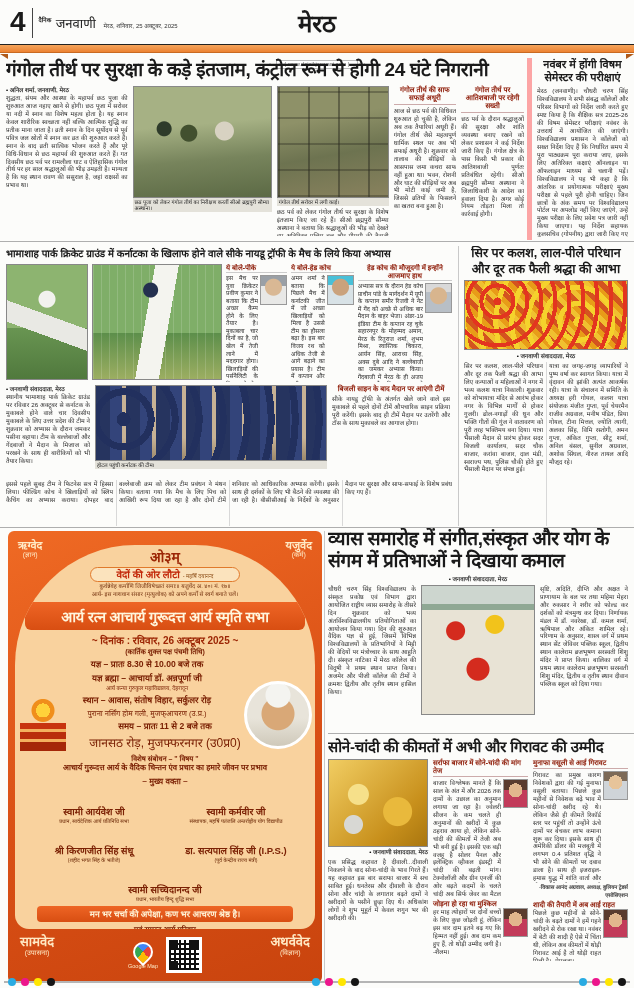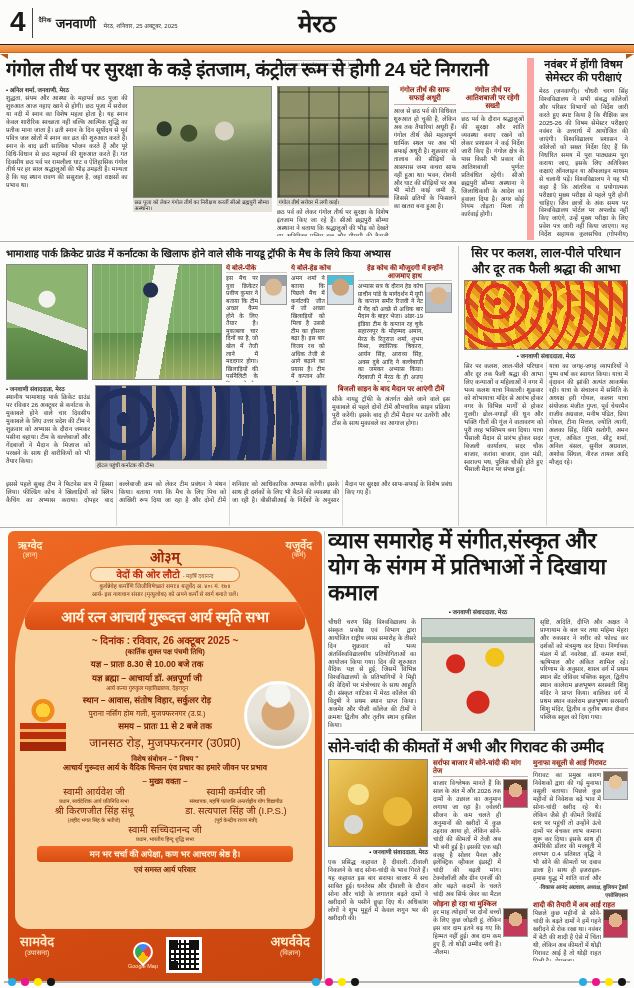--- a/index.html
+++ b/index.html
@@ -7,21 +7,21 @@
   body { font-family:"Liberation Sans","DejaVu Sans",sans-serif; }
   .page { position:relative; width:634px; height:988px; margin:0 auto; background:#fcfcfa; overflow:hidden; color:#1a1a1a; }
 
   
   .masthead { position:absolute; top:6px; left:0; width:100%; height:38px; }
   .mh-left { position:absolute; left:10px; top:2px; display:flex; align-items:flex-start; gap:6px; }
   .pageno { font-size:28px; font-weight:800; line-height:1; }
   .mh-sep { width:1px; height:30px; background:#444; }
   .brand-wrap { padding-top:6px; }
   .brand-prefix { font-size:6px; font-weight:700; display:inline-block; vertical-align:top; margin-top:2px; }
-  .brand { font-size:13px; font-weight:700; display:inline-block; }
+  .brand { font-size:13px; font-weight:400; display:inline-block; }
   .dateline { font-size:6px; color:#333; display:inline-block; margin-left:3px; }
   .city { position:absolute; left:0; right:0; top:0; text-align:center; font-size:24px; font-weight:800; }
   .ribbon { position:absolute; top:44px; left:0; width:100%; height:9px; background:linear-gradient(#f5a55c,#ec8232); border-top:1px solid #222; border-bottom:1px solid #c96a22; }
   .ribbon::before,.ribbon::after{ content:""; position:absolute; top:9px; width:0; height:0; border-style:solid; }
   .ribbon::before{ left:0; border-width:5px 0 0 8px; border-color:#b05a1a transparent transparent transparent; }
   .ribbon::after{ right:0; border-width:5px 8px 0 0; border-color:#b05a1a transparent transparent transparent; }
   .website { position:absolute; top:52px; left:0; right:0; text-align:center; }
   .website span { display:inline-block; background:#fff; border:1px solid #bbb; font-size:5.5px; color:#555; padding:0 8px; line-height:7px; }
 
   
@@ -50,21 +50,21 @@
       radial-gradient(circle at 66% 40%, #d8d2c2 0 9px, transparent 10px),
       linear-gradient(175deg,#a6b184 0 35%, #77845c 65%, #5c6a45); }
   .ph-pond { height:112px; background:
       repeating-linear-gradient(90deg, rgba(40,40,30,.45) 0 2px, transparent 2px 30px),
       repeating-linear-gradient(0deg, rgba(40,40,30,.35) 0 2px, transparent 2px 26px),
       linear-gradient(170deg,#8e9168 0 30%, #6d7350 60%, #89825e); }
   .g-box { width:64px; }
   .g-box .subbox-title { font-size:7px; border-bottom:1px solid #caa; padding-bottom:2px; margin-bottom:2px; }
 
   
-  .story-semester { position:absolute; left:527px; top:58px; width:101px; height:182px; border-left:7px solid #fca5a5; padding-left:5px; overflow:hidden; }
+  .story-semester { position:absolute; left:527px; top:58px; width:101px; height:182px; border-left:5px solid #fca5a5; padding-left:5px; overflow:hidden; }
   .sem-head { font-size:11px; font-weight:800; line-height:1.2; text-align:center; margin-bottom:3px; }
 
   
   .story-cricket { position:absolute; left:6px; top:244px; width:446px; height:282px; overflow:hidden; }
   .cricket-head { font-size:21px; font-weight:800; white-space:nowrap; overflow:hidden; letter-spacing:-.3px; }
   .cricket-sub { font-size:10px; font-weight:700; margin-top:2px; white-space:nowrap; overflow:hidden; }
   .cr-row1 { display:flex; gap:4px; margin-top:4px; height:118px; }
   .ph-bowler { width:84px; height:116px; background:
       radial-gradient(circle at 50% 30%, #f2f2ee 0 8px, transparent 9px),
       linear-gradient(20deg, transparent 40%, #e9e9e4 40% 55%, transparent 55%),
@@ -128,21 +128,21 @@
   .ad-fire { position:absolute; left:12px; top:168px; width:46px; height:52px; z-index:4; background:
       radial-gradient(circle at 50% 22%, #ffd23a 0 7px, #f08e1b 7px 11px, transparent 12px),
       linear-gradient(transparent 0 24px, #c8330f 24px 30px, #f3b05f 30px 33px, #b92d0c 33px 40px, #f3b05f 40px 43px, #a52708 43px); }
   .ad-program { text-align:center; font-size:15px; font-weight:800; color:#d42708; margin-top:3px; }
   .ad-topic-label { text-align:center; font-size:7px; font-weight:700; margin-top:3px; }
   .ad-topic { text-align:center; font-size:7.8px; font-weight:800; line-height:1.3; }
   .ad-speakers-label { text-align:center; font-size:8px; font-weight:800; margin-top:2px; }
   .ad-speaker-grid { display:flex; flex-wrap:wrap; margin-top:1px; }
   .ad-speaker { width:50%; text-align:center; margin-bottom:2px; }
   .ad-speaker.full { width:100%; }
-  .ad-speaker b { font-size:9.5px; font-weight:400; display:block; line-height:1.15; }
+  .ad-speaker b { font-size:9.5px; font-weight:700; display:block; line-height:1.15;margin-top:20px; }
   .ad-speaker small { font-size:5.2px; color:#6e2a08; display:block; line-height:1.2; }
   .ad-motto { margin:2px 14px; background:linear-gradient(#ee6525,#d84e12); color:#fff3d6; border-radius:4px; text-align:center; font-size:8.6px; font-weight:800; padding:2px; }
   .ad-contacts { display:flex; justify-content:space-around; align-items:flex-start; margin-top:2px; }
   .ad-contact b { font-size:9.5px; display:block; text-align:center; }
   .ad-contact span { font-size:8px; display:block; text-align:center; color:#5f2406; }
   .ad-wish { font-size:7px; font-weight:700; padding-top:3px; }
   .ad-family { text-align:center; font-size:7.5px; font-weight:700; }
   .ad-bottom-center { position:absolute; left:0; right:0; bottom:4px; height:48px; display:flex; justify-content:center; align-items:center; gap:8px; z-index:3; }
   .gmap { text-align:center; }
   .gmap-pin { width:20px; height:20px; margin:0 auto; border-radius:50% 50% 50% 0; transform:rotate(-45deg); background:conic-gradient(#4285f4 0 25%, #ea4335 25% 50%, #fbbc04 50% 75%, #34a853 75%); border:2px solid #fff; }
@@ -150,21 +150,21 @@
   .qr { width:36px; height:36px; background:#fff; padding:3px; }
   .qr-in { width:100%; height:100%; background:
       linear-gradient(#111 0 0) 0 0/9px 9px no-repeat,
       linear-gradient(#111 0 0) 100% 0/9px 9px no-repeat,
       linear-gradient(#111 0 0) 0 100%/9px 9px no-repeat,
       repeating-linear-gradient(90deg,#111 0 2px,transparent 2px 5px),
       repeating-linear-gradient(0deg,#111 0 2px,#fff 2px 5px); }
 
   
   .story-vyas { position:absolute; left:328px; top:528px; width:300px; height:203px; overflow:hidden; }
-  .vyas-head { font-size:22px; font-weight:800; line-height:1.18; letter-spacing:-.3px; }
+  .vyas-head { font-size:19px; font-weight:800; line-height:1.18; letter-spacing:-.3px; }
   .vyas-by { text-align:center; margin:2px 0; }
   .vyas-row { display:flex; gap:5px; height:132px; }
   .vyas-col { width:88px; }
   .ph-dancers { width:114px; height:130px; border:1px solid #888; background:
       radial-gradient(circle at 30% 35%, #d42b1e 0 9px, transparent 10px),
       radial-gradient(circle at 65% 30%, #f2c31b 0 9px, transparent 10px),
       radial-gradient(circle at 50% 65%, #d42b1e 0 11px, transparent 12px),
       linear-gradient(#cdd6cf 0 18px, #8fa894 18px 24px, #e8e3d5 24px); }
 
   
@@ -326,21 +326,21 @@
       <div class="ad-title">आर्य रत्न आचार्य गुरूदत्त आर्य स्मृति सभा</div>
       <div class="ad-date">~ दिनांक : रविवार, 26 अक्टूबर 2025 ~</div>
       <div class="ad-tithi">(कार्तिक शुक्ल पक्ष पंचमी तिथि)</div>
       <div class="ad-yajna-zone">
         <div class="ad-line">यज्ञ – प्रातः 8.30 से 10.00 बजे तक</div>
         <div class="ad-line">
           <span>यज्ञ ब्रह्मा – आचार्या डॉ. अन्नपूर्णा जी</span>
           <small>आर्य कन्या गुरुकुल महाविद्यालय, देहरादून</small>
         </div>
         <div class="ad-line">स्थान – आवास, संतोष विहार, सर्कुलर रोड़</div>
-        <div class="ad-line" style="font-weight:400; font-size:7.5px;">पुराना नर्सिंग होम गली, मुजफ्फरनगर (उ.प्र.)</div>
+        <div class="ad-line" style="font-weight:400; font-size:7.5px;">पुराना नर्सिंग होम गली, मुजफ्आचरण (उ.प्र.)</div>
       </div>
       <div class="ad-line">समय – प्रातः 11 से 2 बजे तक</div>
       <div class="ad-line" style="font-weight:400; font-size:12px;">जानसठ रोड़, मुजफ्फरनगर (उ0प्र0)</div>
       <div class="ad-topic-label">विशेष संबोधन – " विषय "</div>
       <div class="ad-topic">आचार्य गुरूदत्त आर्य के वैदिक चिन्तन एंव प्रचार का हमारे जीवन पर प्रभाव</div>
       <div class="ad-speakers-label">~ मुख्य वक्ता ~</div>
       <div class="ad-speaker-grid">
         <div class="ad-speaker">
           <b>स्वामी आर्यवेश जी</b>
           <small>प्रधान, सार्वदेशिक आर्य प्रतिनिधि सभा</small>

